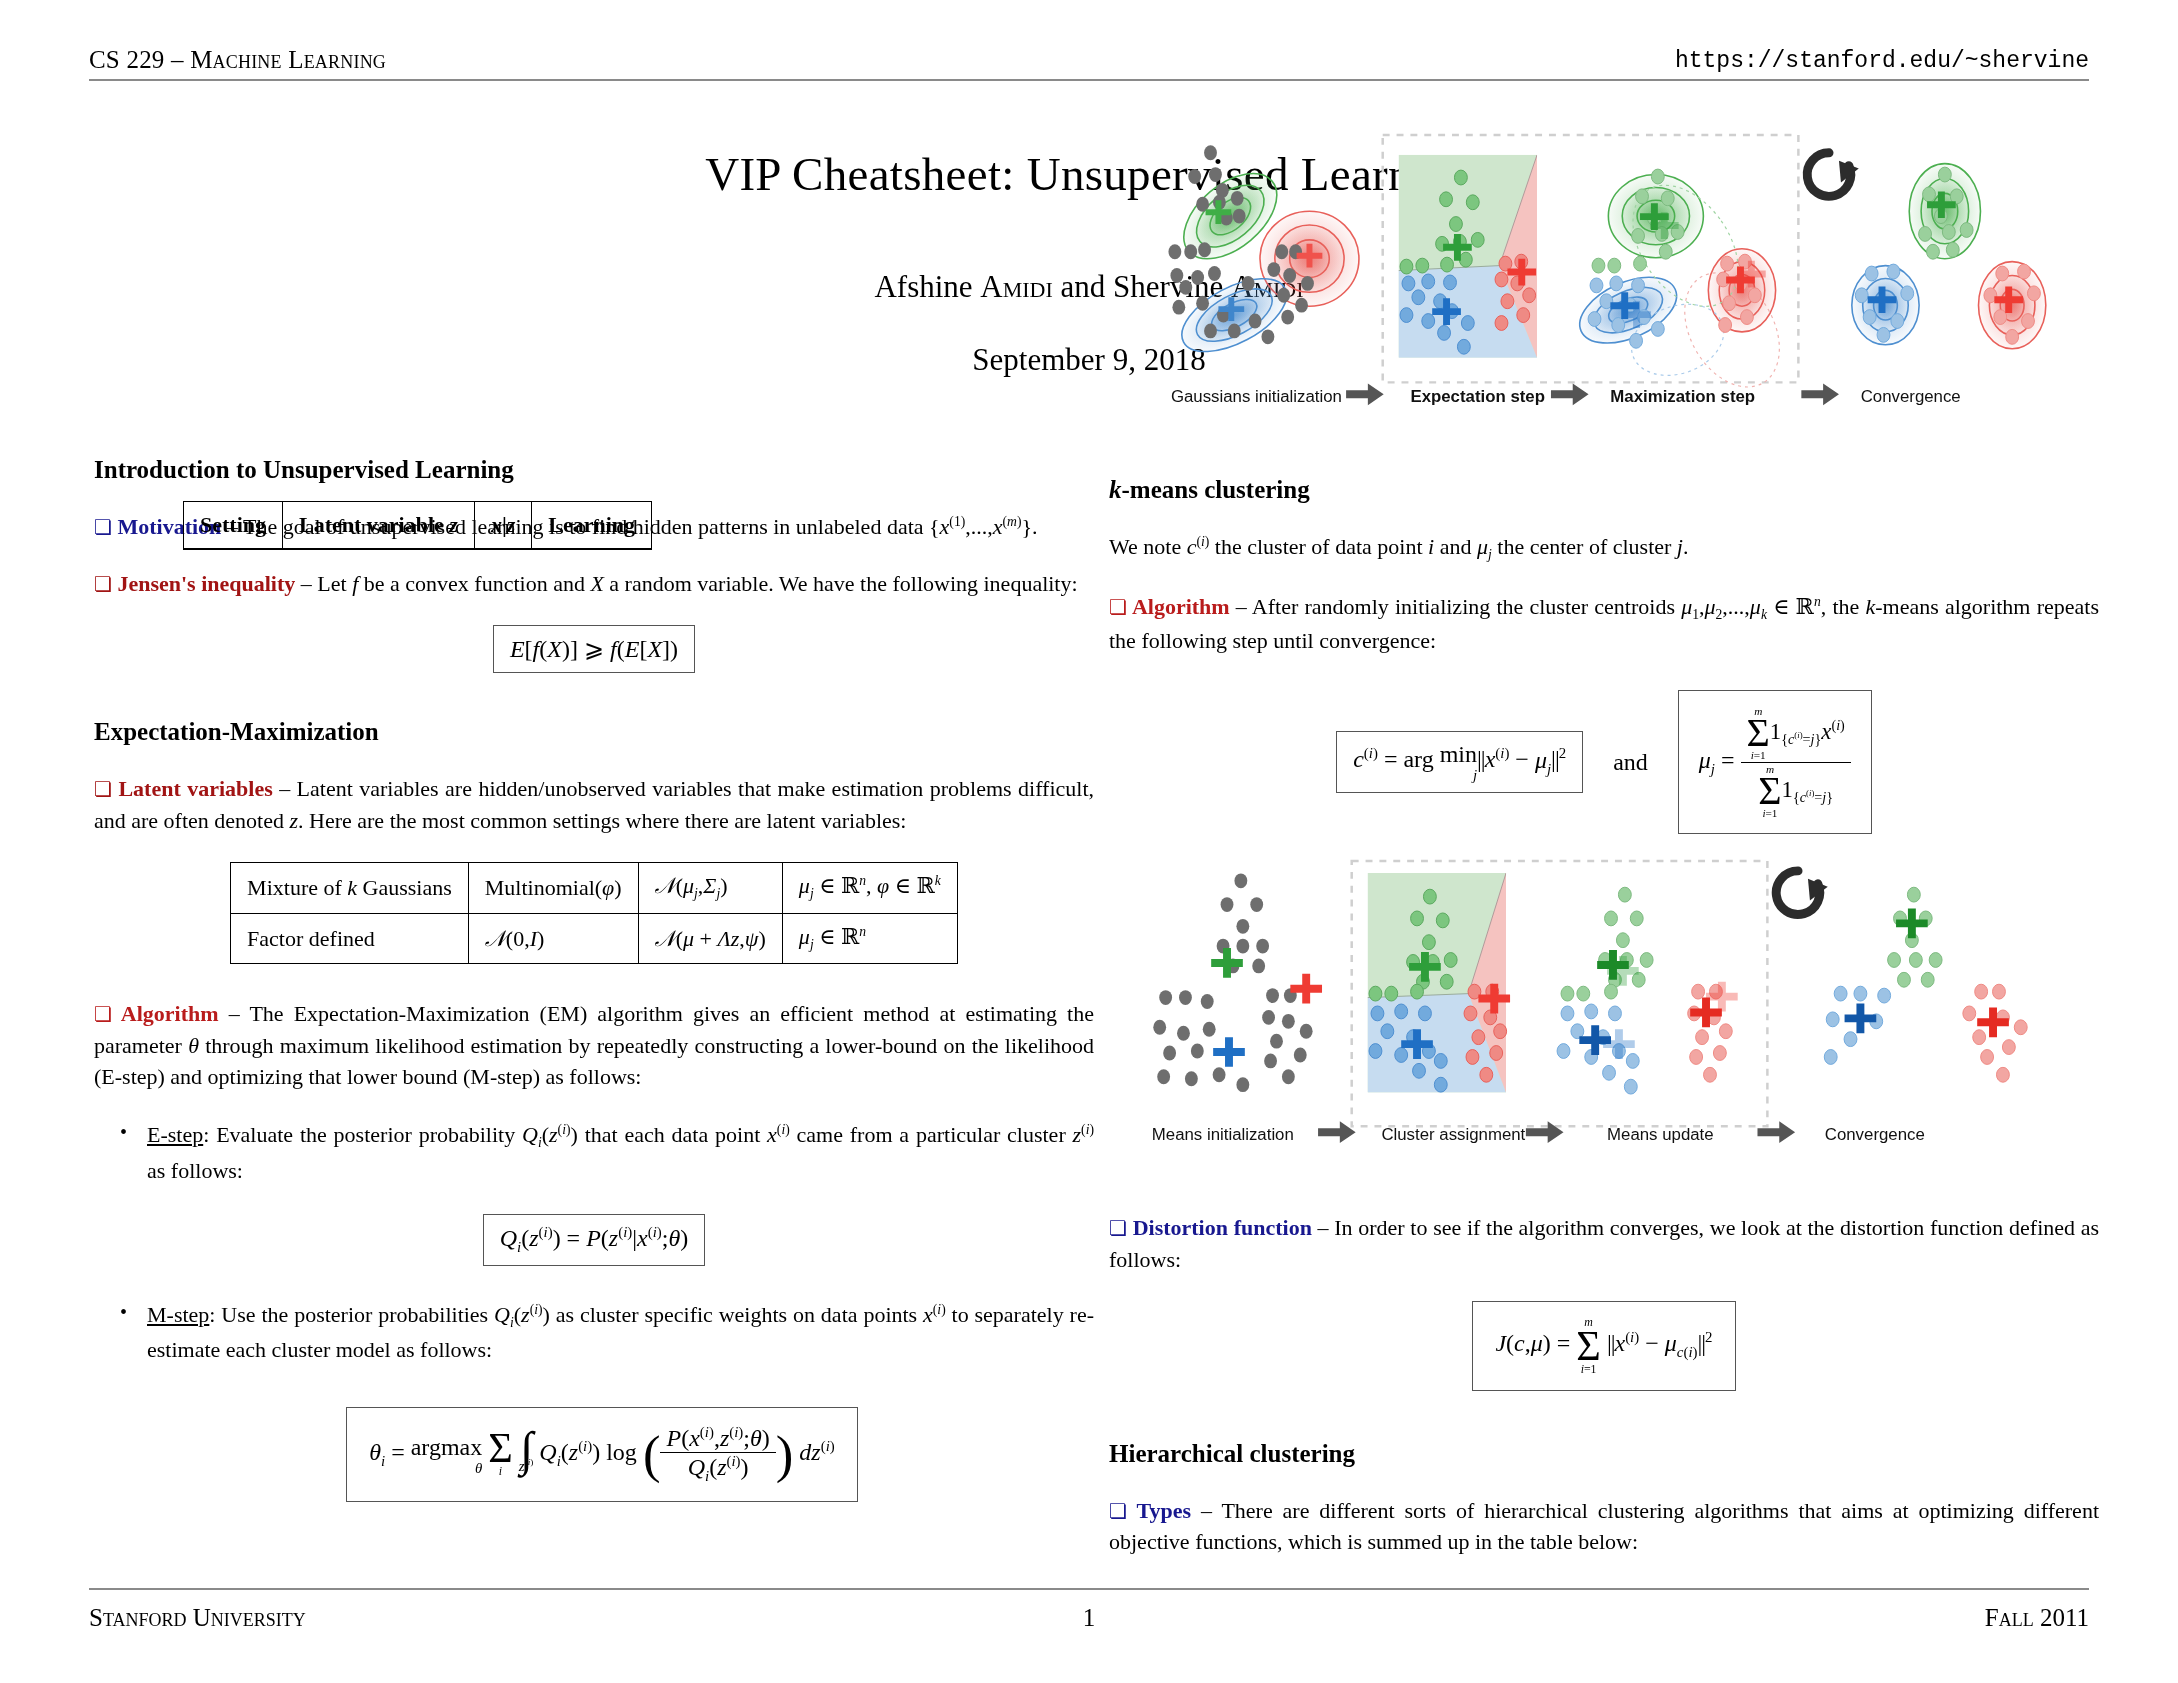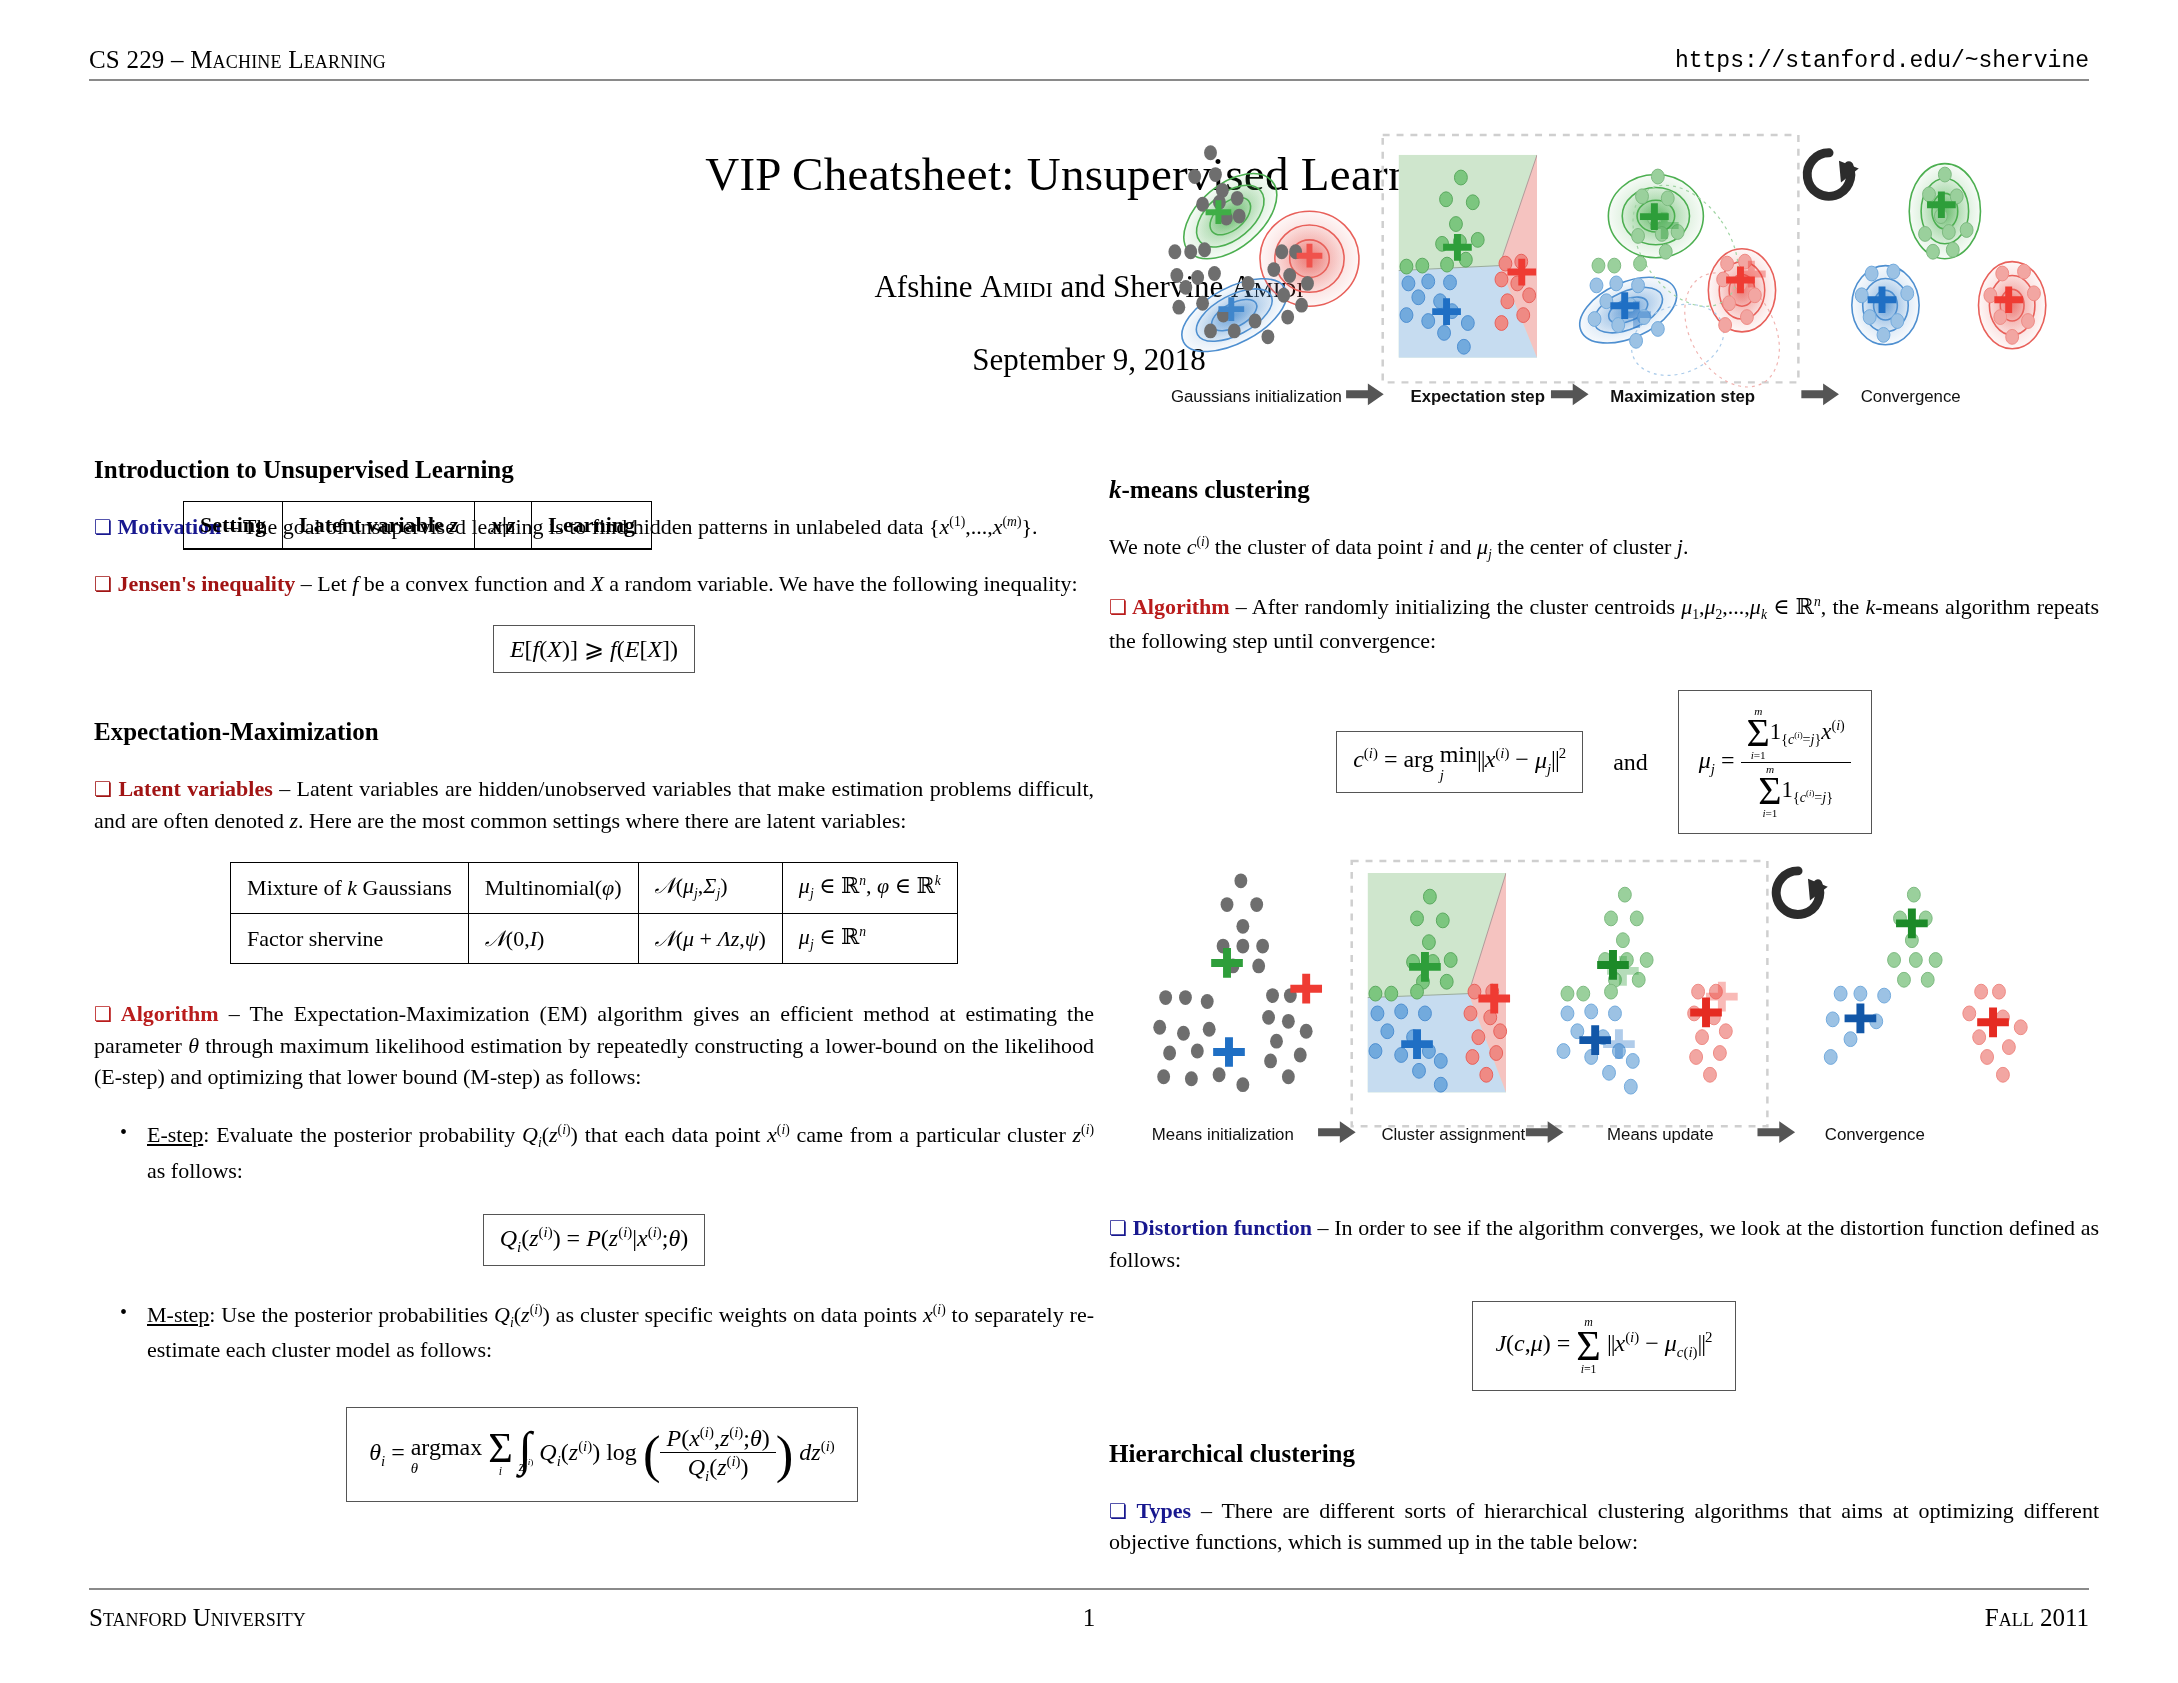--- a/index.html
+++ b/index.html
@@ -46,21 +46,21 @@
   .mathrow.tall .mathbox{padding:12px 18px;}
   .frac{display:inline-block;vertical-align:middle;text-align:center;}
   .frac .num{display:block;padding:0 6px;border-bottom:1.4px solid #000;}
   .frac .den{display:block;padding:0 6px;}
   sub,sup{font-size:.62em;}
   .sumstack{display:inline-block;text-align:center;vertical-align:middle;font-size:.95em;}
   .sumstack .lim{display:block;font-size:.52em;line-height:1.1;}
   .sumstack .op{display:block;font-size:1.85em;line-height:.8;}
   .bigparen{font-size:2.2em;vertical-align:middle;line-height:.6;display:inline-block;font-weight:300;}
   .bigint{font-size:2em;vertical-align:-.25em;display:inline-block;line-height:.6;}
-  .undertxt{display:inline-block;text-align:left;vertical-align:middle;}
+  .undertxt{display:inline-block;text-align:right;vertical-align:middle;}
   .undertxt .main{display:block;}
   .undertxt .sub{display:block;font-size:.62em;line-height:1;}
   .norm{letter-spacing:-1px;}
 
   
   table.tbl{border-collapse:collapse;margin:4px auto 34px auto;font-size:22px;}
   table.tbl th,table.tbl td{border:1.4px solid #000;padding:10px 16px;text-align:left;
     white-space:nowrap;}
   table.tbl th{font-weight:bold;}
   table.tbl tr.hdr th{border-bottom-width:2.4px;}
@@ -137,21 +137,21 @@
         <th><span class="it">x</span>|<span class="it">z</span></th>
         <th>Learning</th>
       </tr>
       <tr>
         <td>Mixture of <span class="it">k</span> Gaussians</td>
         <td>Multinomial(<span class="it">φ</span>)</td>
         <td><span class="it">𝒩</span>(<span class="it">μ<sub>j</sub></span>,<span class="it">Σ<sub>j</sub></span>)</td>
         <td><span class="it">μ<sub>j</sub></span> ∈ ℝ<sup><span class="it">n</span></sup>, <span class="it">φ</span> ∈ ℝ<sup><span class="it">k</span></sup></td>
       </tr>
       <tr>
-        <td>Factor shervine</td>
+        <td>Factor defined</td>
         <td><span class="it">𝒩</span>(0,<span class="it">I</span>)</td>
         <td><span class="it">𝒩</span>(<span class="it">μ</span> + <span class="it">Λz</span>,<span class="it">ψ</span>)</td>
         <td><span class="it">μ<sub>j</sub></span> ∈ ℝ<sup><span class="it">n</span></sup></td>
       </tr>
     </tbody>
       </table>
 
     <p class="para" style="margin-top:26px;">
       <span class="lbl green"><span class="box-marker">❏</span>
         <span>Algorithm</span></span><span> – </span><span>The Expectation-Maximization (EM) algorithm gives an efficient method at estimating the parameter <span class="it">θ</span> through maximum likelihood estimation by repeatedly constructing a lower-bound on the likelihood (E-step) and optimizing that lower bound (M-step) as follows:</span>

